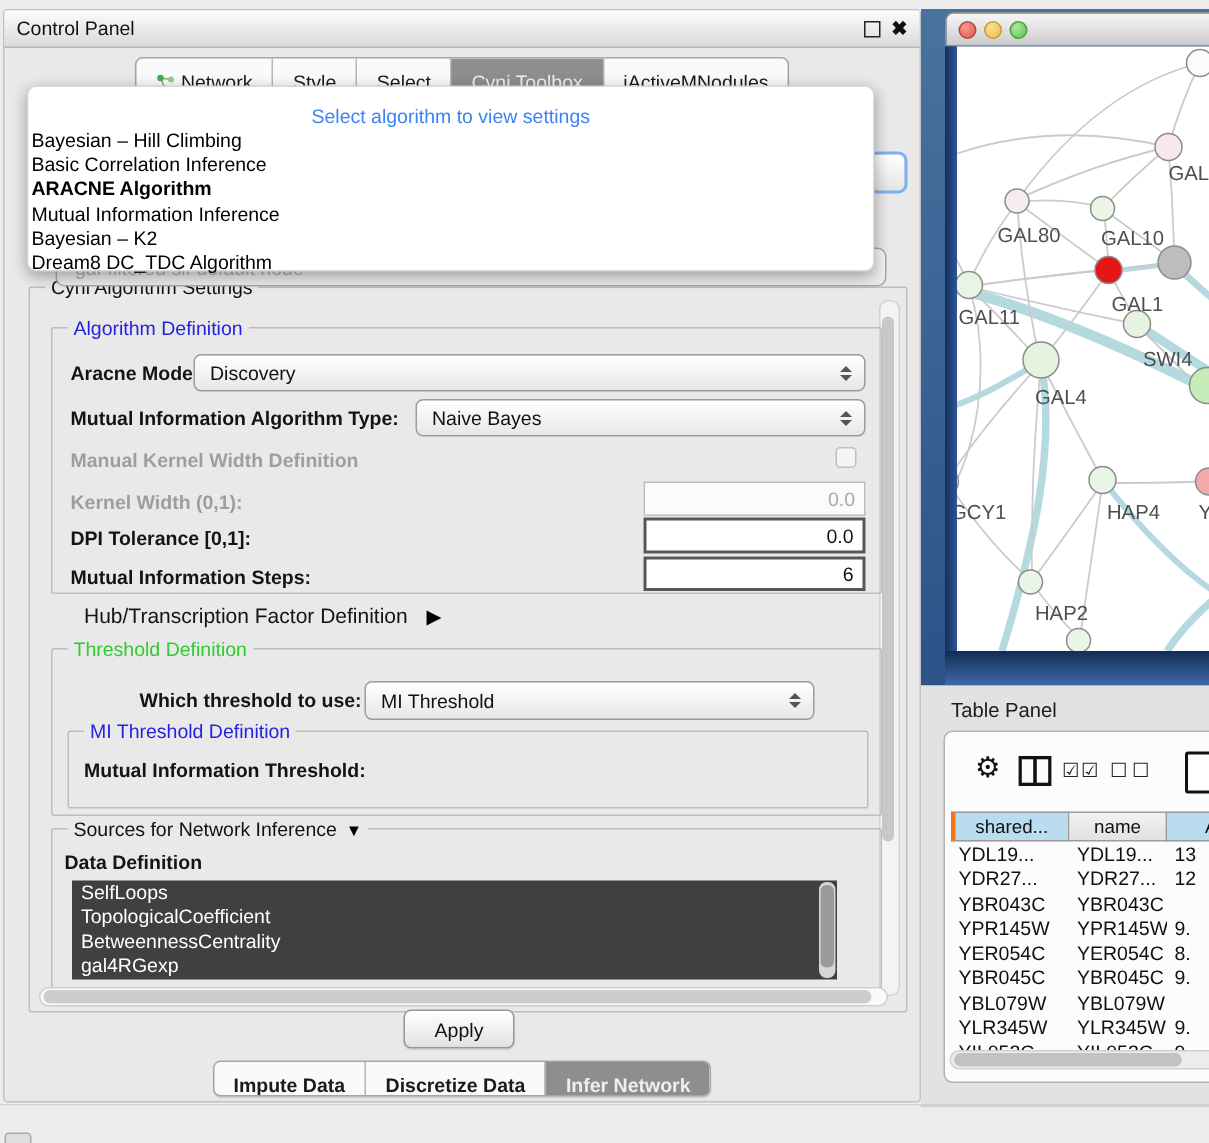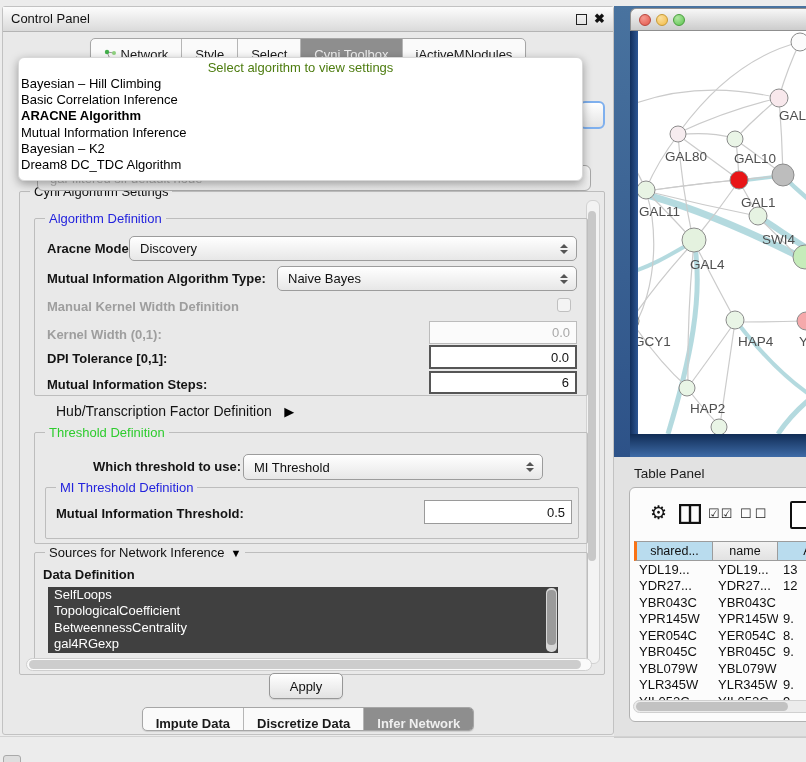--- a/index.html
+++ b/index.html
@@ -24,21 +24,21 @@
   .seg{padding:16px 13px;line-height:22px;font-size:13px;color:#1a1a1a;border-left:1px solid #b6b6b6;
     display:flex;align-items:center;gap:4px;white-space:nowrap;}
   .seg:first-child{border-left:none;}
   .seg.selected{background:#8e8e8e;color:#efefef;}
   #cp-tabs{left:0;top:31px;width:100%;text-align:center;}
   #bottom-tabs{left:0;top:700px;width:100%;text-align:center;font-weight:bold;}
 
   
   #alg-popup{left:15px;top:50px;width:563px;height:122px;background:#fff;border:1px solid #d8d8d8;
     border-radius:6px;box-shadow:0 3px 10px rgba(0,0,0,.35);z-index:10;}
-  .popup-hint{text-align:center;color:#4d7c0f;font-size:13px;line-height:16px;margin-top:2px;}
+  .popup-hint{text-align:center;color:#3b82f6;font-size:13px;line-height:16px;margin-top:12px;}
   .popup-item{font-size:13px;line-height:16.2px;padding-left:2px;color:#000;}
   .popup-item.bold{font-weight:bold;}
 
   
   #combo-under{left:34px;top:158px;width:554px;height:26px;border:1px solid #a8a8a8;border-radius:6px;
     background:linear-gradient(#f9f9f9,#e9e9e9);z-index:1;font-size:13px;color:#b3b3b3;
     line-height:26px;padding-left:12px;box-sizing:border-box;}
   #combo-frag{left:576px;top:94px;width:26px;height:28px;border:2px solid #7fb0ee;border-radius:6px;
     background:linear-gradient(#ffffff,#e4e4e4);z-index:1;box-sizing:border-box;}
 
@@ -241,21 +241,20 @@
         <span>MI Threshold</span>
         <span class="combo-arrows">
             <span class="tri-up"></span>
             <span class="tri-dn"></span>
           </span>
       </div>
 
       <div id="mithr-group" class="abs group">
         <span class="group-title blue">MI Threshold Definition</span>
         <span class="lbl abs" style="left:10px;top:18px;">Mutual Information Threshold:</span>
-        <div class="field abs" style="left:378px;top:12px;width:148px;height:24px;">0.5</div>
       </div>
     </div>
 
     <div id="sources-group" class="abs group">
       <span class="group-title"><span>Sources for Network Inference</span><span class="src-arrow">▼</span></span>
       <span class="lbl abs" style="left:8px;top:14px;">Data Definition</span>
       <div id="attr-list" class="abs">
         <div class="attr-item">SelfLoops</div>
         <div class="attr-item">TopologicalCoefficient</div>
         <div class="attr-item">BetweennessCentrality</div>

